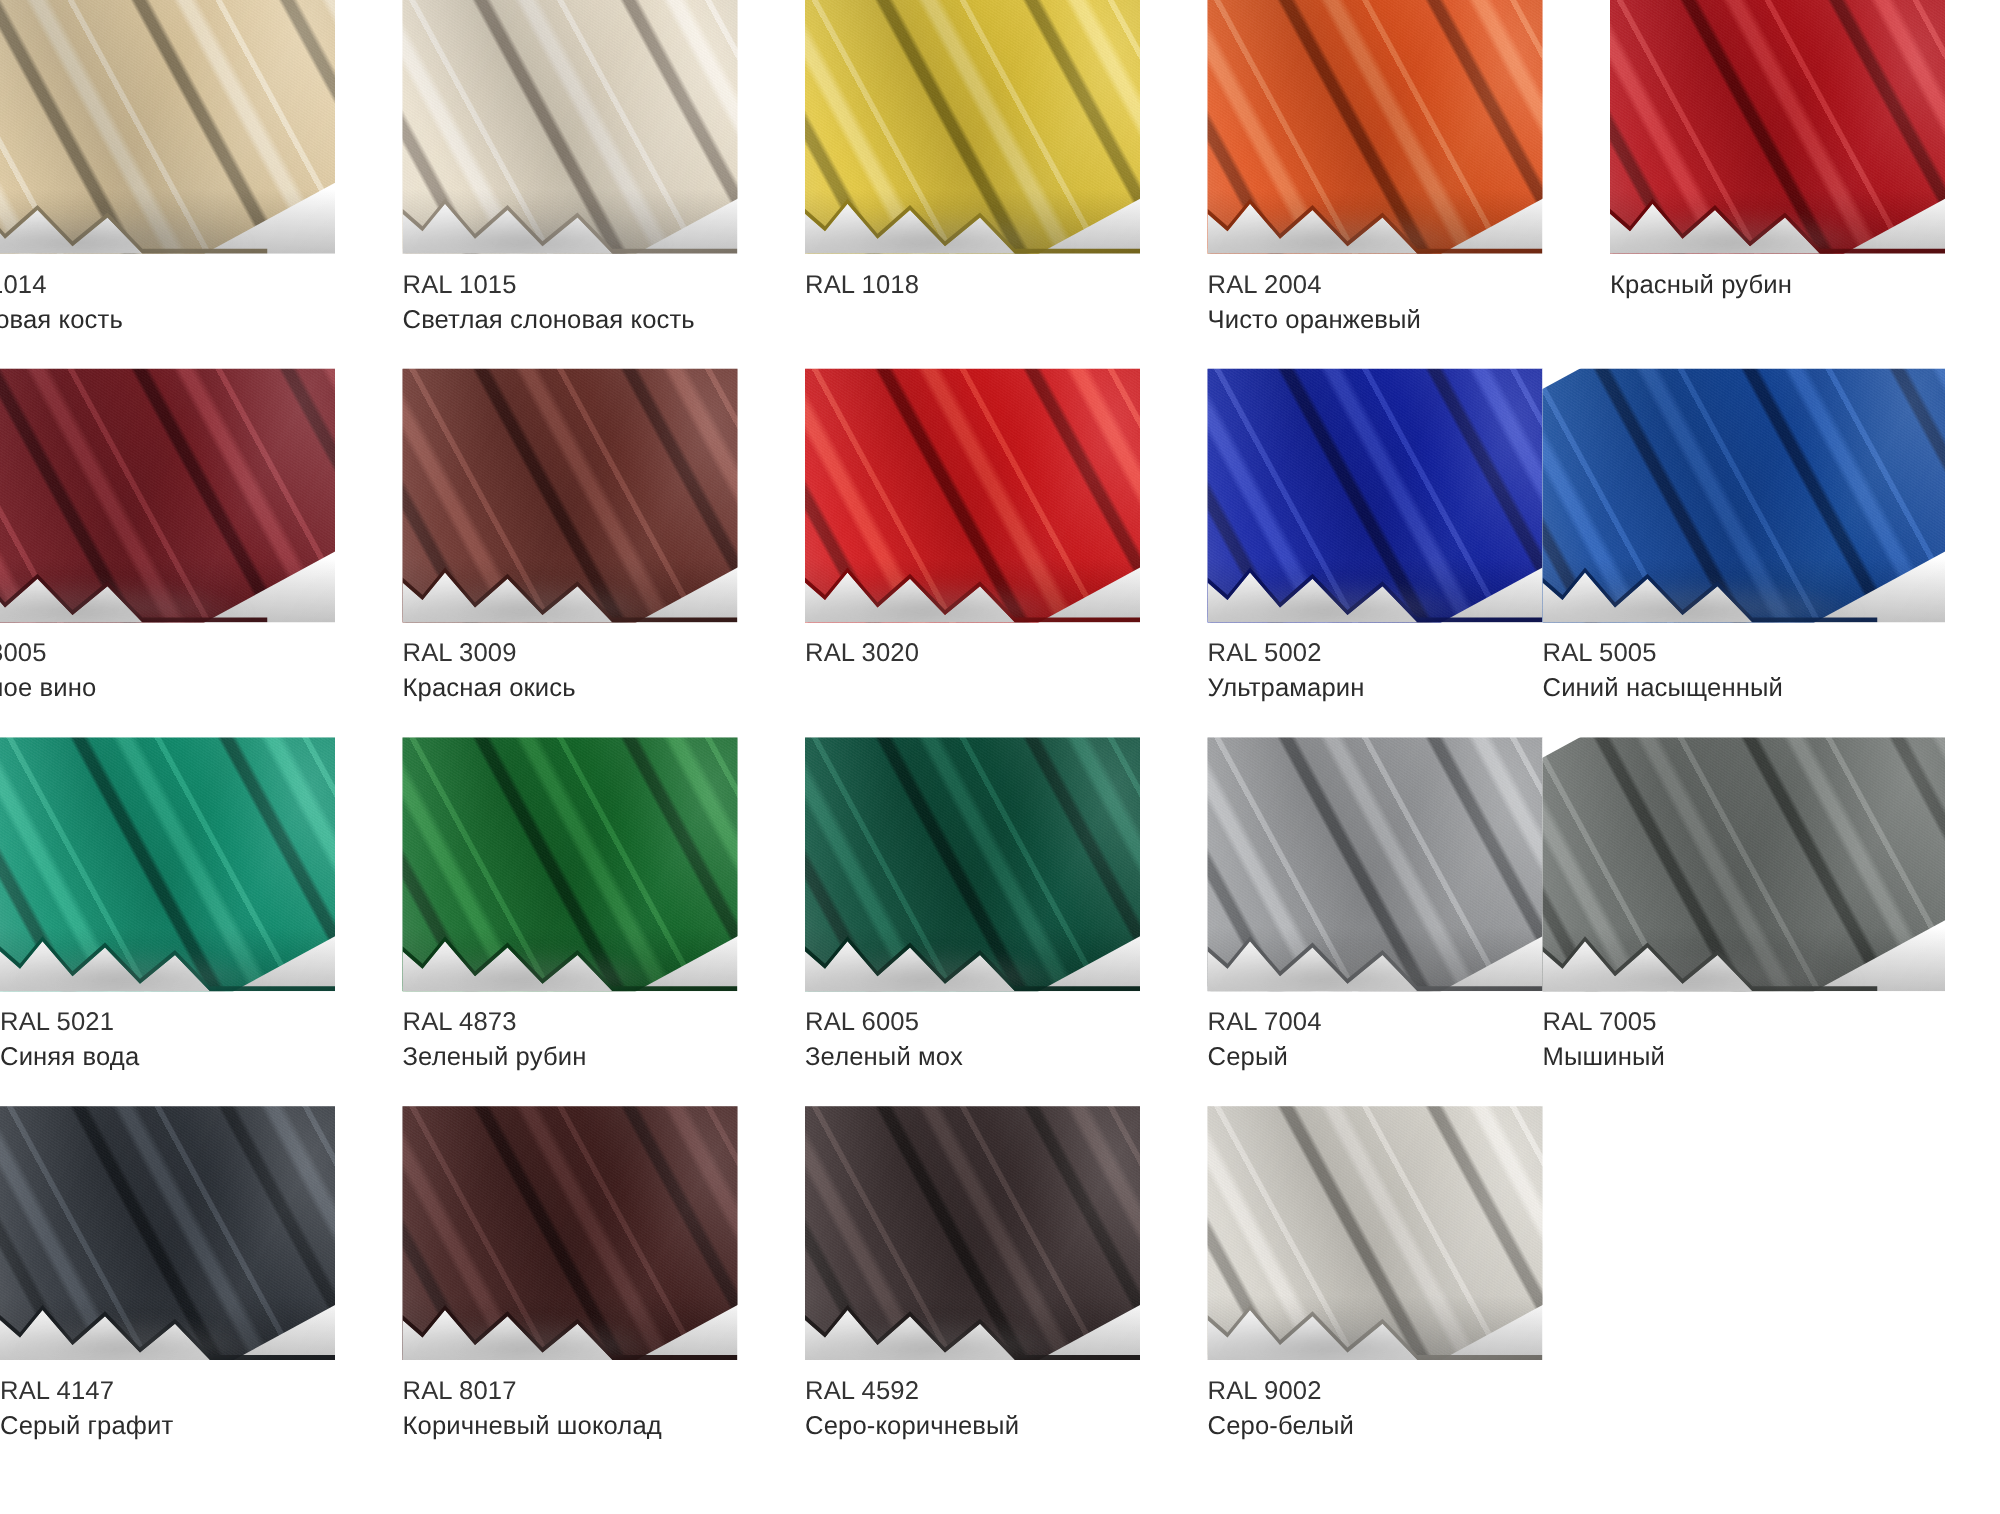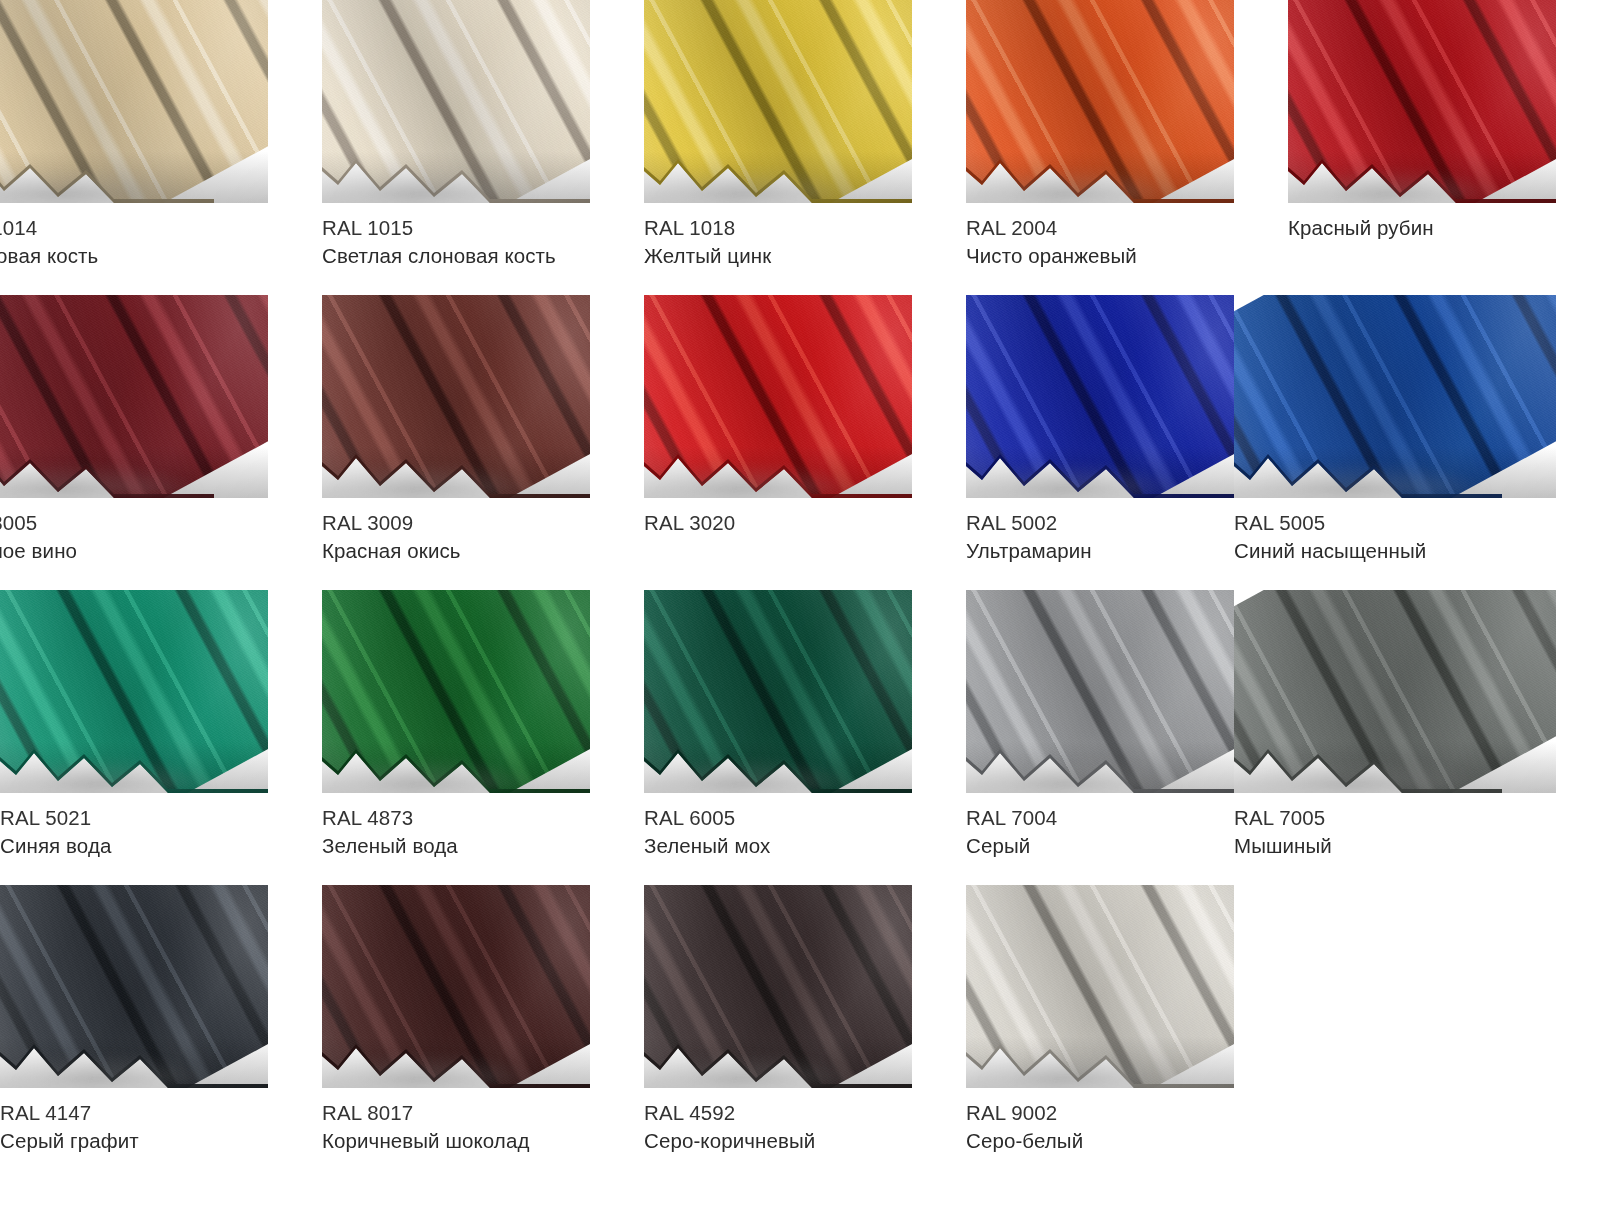--- a/index.html
+++ b/index.html
@@ -157,21 +157,20 @@
         <svg class="teeth" viewBox="0 0 268 62" preserveAspectRatio="none">
           <path d="M0,62 L0,30 L16,44 L34,22 L58,50 L84,27 L112,56 L140,33 L168,62 L268,62 Z" fill="#ffffff"></path>
           <path d="M0,26 L16,40 L34,18 L58,46 L84,23 L112,52 L140,29 L168,58 L268,58 L268,62 L168,62 L140,33 L112,56 L84,27 L58,50 L34,22 L16,44 L0,30 Z" fill="#93801e" opacity="0.95"></path>
         </svg>
         <div class="edgeshadow" style="background: linear-gradient(to top, rgba(0, 0, 0, 0.22), rgba(0, 0, 0, 0) 70%);"></div>
         <div class="contact"></div>
         <div class="glossy"></div>
       </div>
       <div class="caption">
         <div class="code">RAL 1018</div>
-        <div class="name">Желтый цинк</div>
       </div>
     </div>
     <div class="cell">
       <div class="swatch">
         <div class="ground"></div>
         <div class="sheet">
           <div class="ribs" style="background: repeating-linear-gradient(90deg, rgb(240, 122, 70) 0px, rgb(240, 122, 70) 4px, rgb(225, 83, 31) 5px, rgb(225, 83, 31) 44px, rgb(142, 45, 13) 47px, rgb(142, 45, 13) 54px, rgb(225, 83, 31) 58px, rgb(225, 83, 31) 74px, rgb(240, 122, 70) 79px, rgb(240, 122, 70) 86px, rgb(225, 83, 31) 92px, rgb(225, 83, 31) 104px);"></div>
           <div style="position: absolute; inset: 0px; pointer-events: none; background: linear-gradient(90deg, rgba(255, 255, 255, 0.18) 0%, rgba(255, 255, 255, 0.05) 16%, rgba(0, 0, 0, 0.16) 38%, rgba(0, 0, 0, 0.06) 55%, rgba(255, 255, 255, 0.12) 74%, rgba(0, 0, 0, 0.12) 100%);"></div>
           <div class="grain"></div>
         </div>
@@ -344,21 +343,21 @@
         <svg class="teeth" viewBox="0 0 268 62" preserveAspectRatio="none">
           <path d="M0,62 L0,30 L16,44 L34,22 L58,50 L84,27 L112,56 L140,33 L168,62 L268,62 Z" fill="#ffffff"></path>
           <path d="M0,26 L16,40 L34,18 L58,46 L84,23 L112,52 L140,29 L168,58 L268,58 L268,62 L168,62 L140,33 L112,56 L84,27 L58,50 L34,22 L16,44 L0,30 Z" fill="#083b16" opacity="0.95"></path>
         </svg>
         <div class="edgeshadow" style="background: linear-gradient(to top, rgba(0, 0, 0, 0.22), rgba(0, 0, 0, 0) 70%);"></div>
         <div class="contact"></div>
         <div class="glossy"></div>
       </div>
       <div class="caption">
         <div class="code">RAL 4873</div>
-        <div class="name">Зеленый вода</div>
+        <div class="name">Зеленый рубин</div>
       </div>
     </div>
     <div class="cell">
       <div class="swatch">
         <div class="ground"></div>
         <div class="sheet">
           <div class="ribs" style="background: repeating-linear-gradient(90deg, rgb(28, 108, 83) 0px, rgb(28, 108, 83) 4px, rgb(12, 78, 58) 5px, rgb(12, 78, 58) 44px, rgb(5, 43, 32) 47px, rgb(5, 43, 32) 54px, rgb(12, 78, 58) 58px, rgb(12, 78, 58) 74px, rgb(28, 108, 83) 79px, rgb(28, 108, 83) 86px, rgb(12, 78, 58) 92px, rgb(12, 78, 58) 104px);"></div>
           <div style="position: absolute; inset: 0px; pointer-events: none; background: linear-gradient(90deg, rgba(255, 255, 255, 0.18) 0%, rgba(255, 255, 255, 0.05) 16%, rgba(0, 0, 0, 0.16) 38%, rgba(0, 0, 0, 0.06) 55%, rgba(255, 255, 255, 0.12) 74%, rgba(0, 0, 0, 0.12) 100%);"></div>
           <div class="grain"></div>
         </div>

